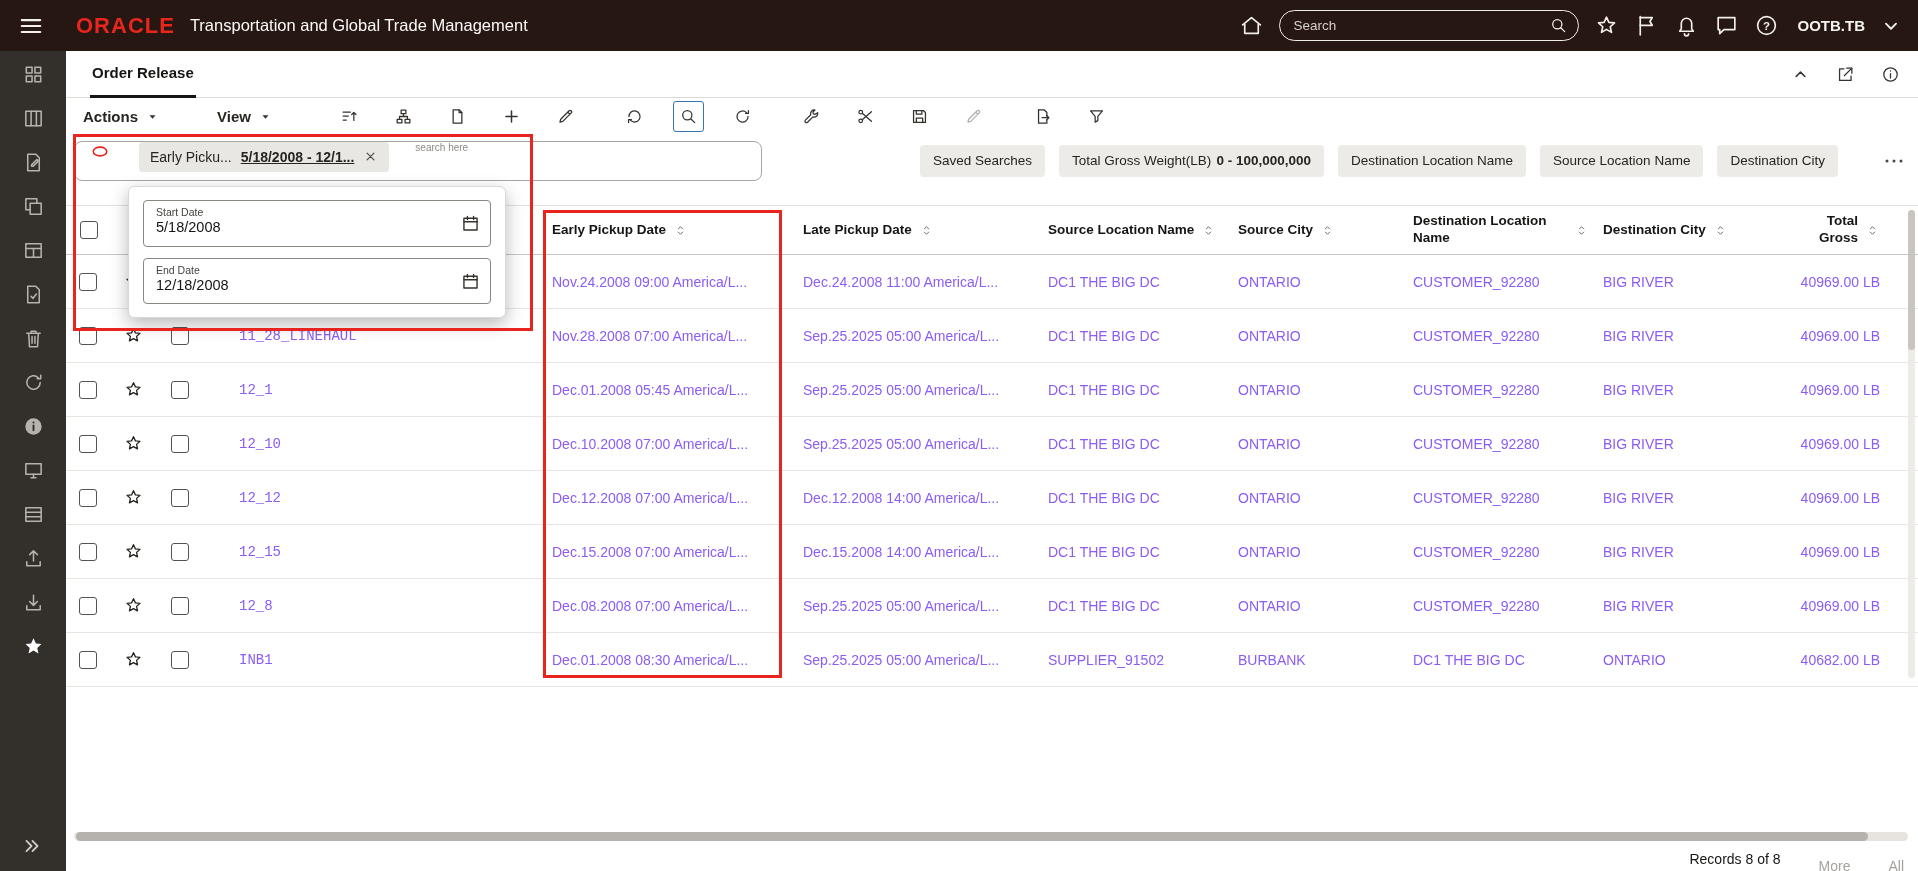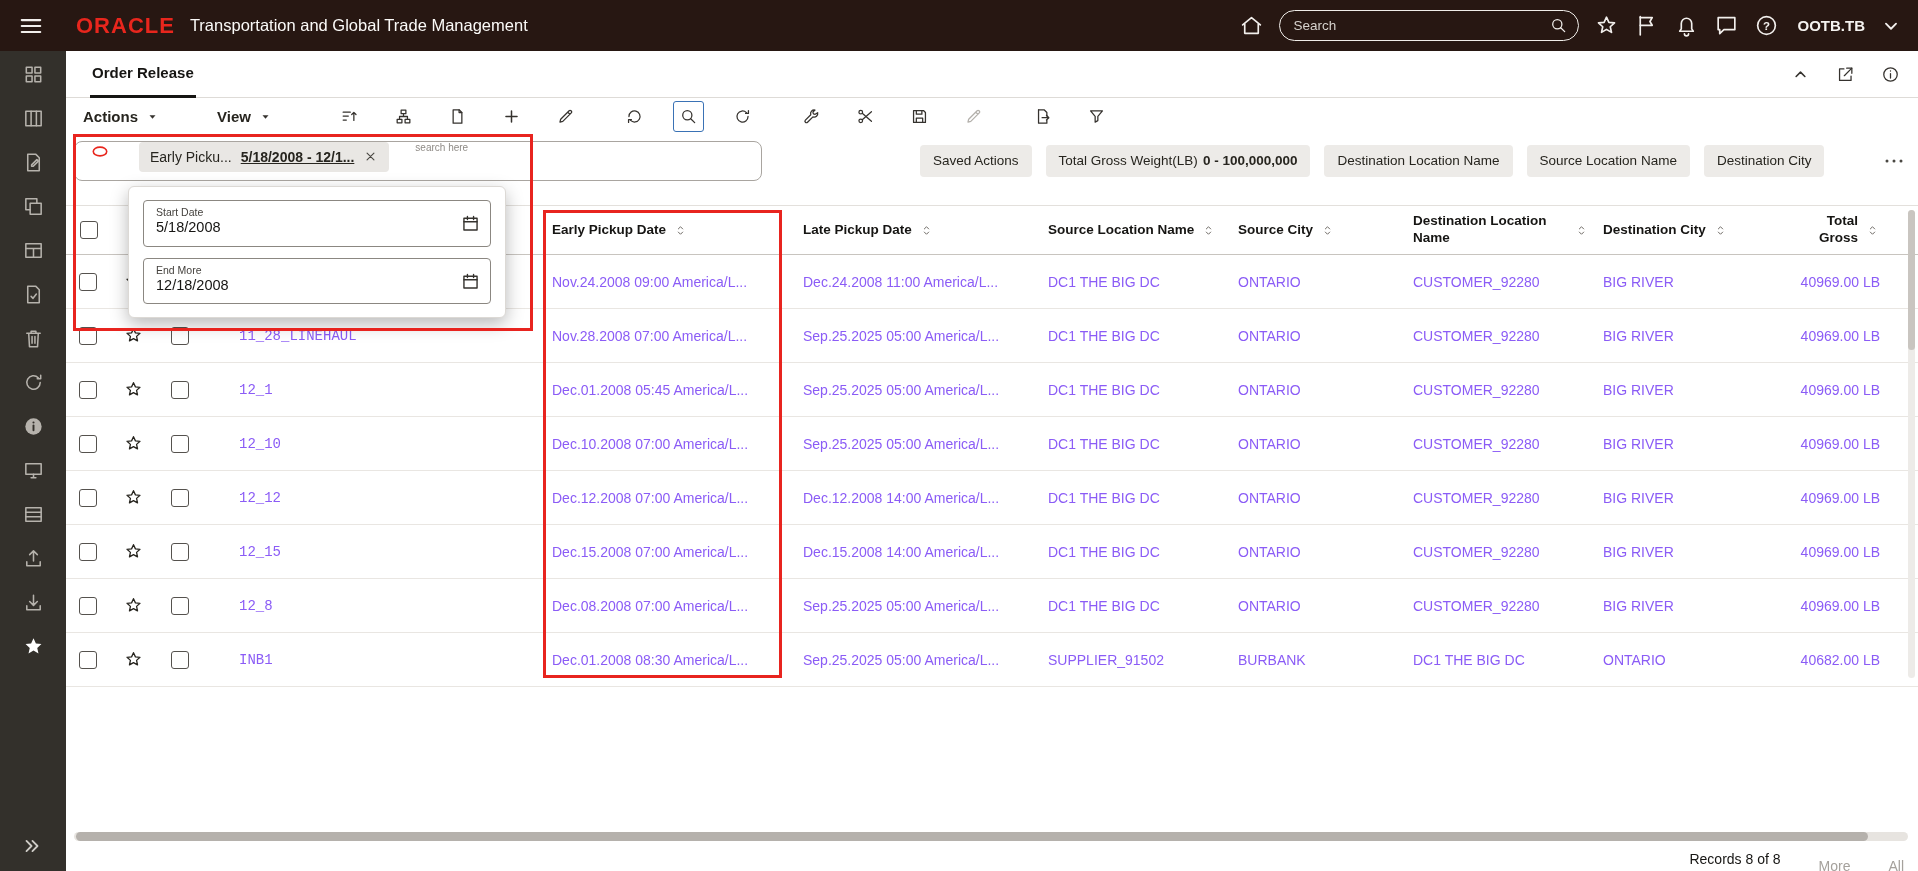--- a/index.html
+++ b/index.html
@@ -395,21 +395,21 @@
         <span class="range">5/18/2008 - 12/1...</span>
         <span class="chip-close">
             <svg viewBox="0 0 24 24" fill="none" stroke="currentColor" stroke-width="1.6" stroke-linecap="round" stroke-linejoin="round">
               <path d="m6.5 6.5 11 11M17.5 6.5l-11 11" stroke-width="1.8"></path>
             </svg>
           </span>
       </div>
       <input class="filter-search" placeholder="search here" style="">
     </div>
     <div class="fspacer"></div>
-    <div class="chip first">Saved Actions</div>
+    <div class="chip first">Saved Searches</div>
     <span id="filter-chips" style="display:flex;align-items:center;">
         <span class="chip">
           <span>Total Gross Weight(LB)</span>
           <b>0 - 100,000,000</b>
         </span>
         <span class="chip">
           <span>Destination Location Name</span>
         </span>
         <span class="chip">
           <span>Source Location Name</span>
@@ -685,21 +685,21 @@
       <div class="field-label">Start Date</div>
       <div class="field-value">5/18/2008</div>
       <span class="cal-icon">
           <svg viewBox="0 0 24 24" fill="none" stroke="currentColor" stroke-width="1.6" stroke-linecap="round" stroke-linejoin="round">
             <path d="M4.5 6h15v13.5h-15z"></path>
             <path d="M4.5 10h15M8.5 4v3.5M15.5 4v3.5"></path>
           </svg>
         </span>
     </div>
     <div class="field">
-      <div class="field-label">End More</div>
+      <div class="field-label">End Date</div>
       <div class="field-value">12/18/2008</div>
       <span class="cal-icon">
           <svg viewBox="0 0 24 24" fill="none" stroke="currentColor" stroke-width="1.6" stroke-linecap="round" stroke-linejoin="round">
             <path d="M4.5 6h15v13.5h-15z"></path>
             <path d="M4.5 10h15M8.5 4v3.5M15.5 4v3.5"></path>
           </svg>
         </span>
     </div>
   </div>
 

